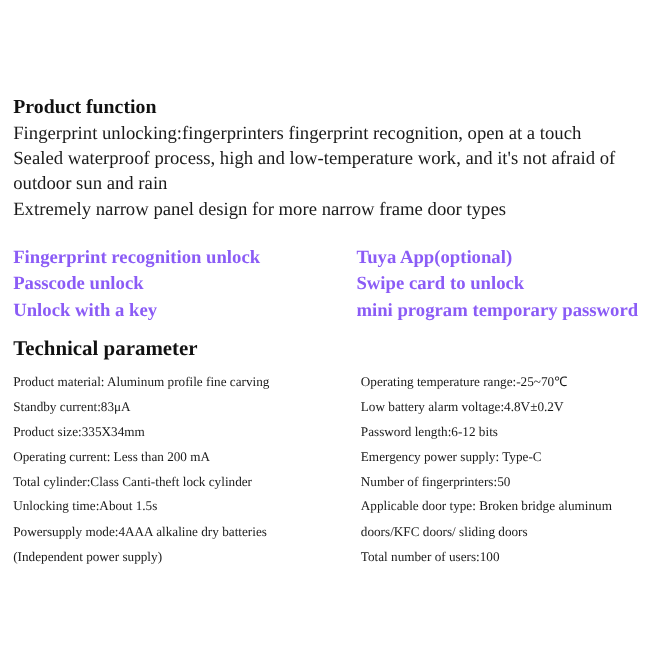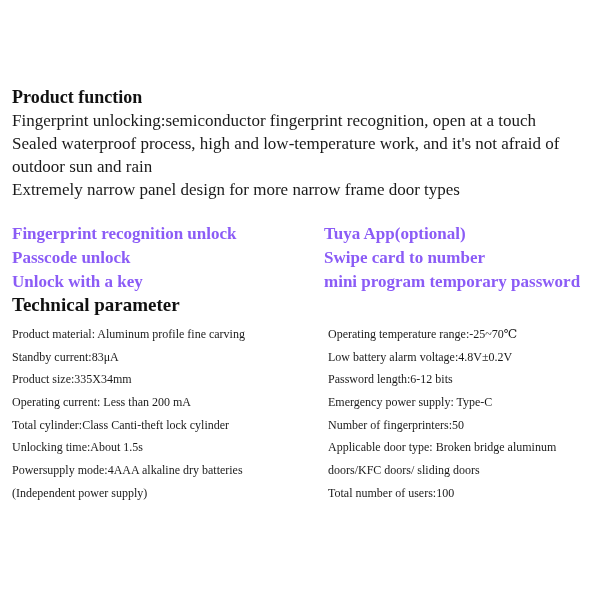--- a/index.html
+++ b/index.html
@@ -25,56 +25,56 @@
     display: flex; flex-direction: row;
   }
   .features-col-left { width: 312px; flex: 0 0 312px; }
   .features-col-right { flex: 1; }
   .feature-line {
     font-size: 17px; font-weight: bold; line-height: 24px;
     color: #8b5cf6; white-space: nowrap;
   }
 
   
-  .section-tech { position: absolute; left: 12px; top: 292px; width: 578px; }
+  .section-tech { position: absolute; left: 12px; top: 305px; width: 578px; font-family: Liberation Serif, serif; }
   .h-tech {
     margin: 0 0 5px 0; font-size: 19px; font-weight: bold; line-height: 26px; color: #111111;
   }
   .tech-grid {
     display: grid;
     grid-template-columns: 316px 1fr;
     grid-auto-flow: column;
     grid-template-rows: repeat(8, 22.7px);
   }
   .tech-cell {
     font-size: 12px; line-height: 22.7px; white-space: nowrap; color: #1a1a1a;
   }
 </style>
 </head>
 <body>
 
 <div class="page">
 
   <section class="section-function">
     <h2 class="h-function">Product function</h2>
-    <div class="body-line">Fingerprint unlocking:semiconductor fingerprint recognition, open at a touch</div>
+    <div class="body-line">Fingerprint unlocking:fingerprinters fingerprint recognition, open at a touch</div>
     <div class="body-line">Sealed waterproof process, high and low-temperature work, and it's not afraid of</div>
     <div class="body-line">outdoor sun and rain</div>
     <div class="body-line">Extremely narrow panel design for more narrow frame door types</div>
   </section>
 
   <section class="section-features">
     <div class="features-col-left">
       <div class="feature-line">Fingerprint recognition unlock</div>
       <div class="feature-line">Passcode unlock</div>
       <div class="feature-line">Unlock with a key</div>
     </div>
     <div class="features-col-right">
       <div class="feature-line">Tuya App(optional)</div>
-      <div class="feature-line">Swipe card to number</div>
+      <div class="feature-line">Swipe card to unlock</div>
       <div class="feature-line">mini program temporary password</div>
     </div>
   </section>
 
   <section class="section-tech">
     <h2 class="h-tech">Technical parameter</h2>
     <div class="tech-grid">
 
       <div class="tech-cell">Product material: Aluminum profile fine carving</div>
       <div class="tech-cell">Standby current:83μA</div>

